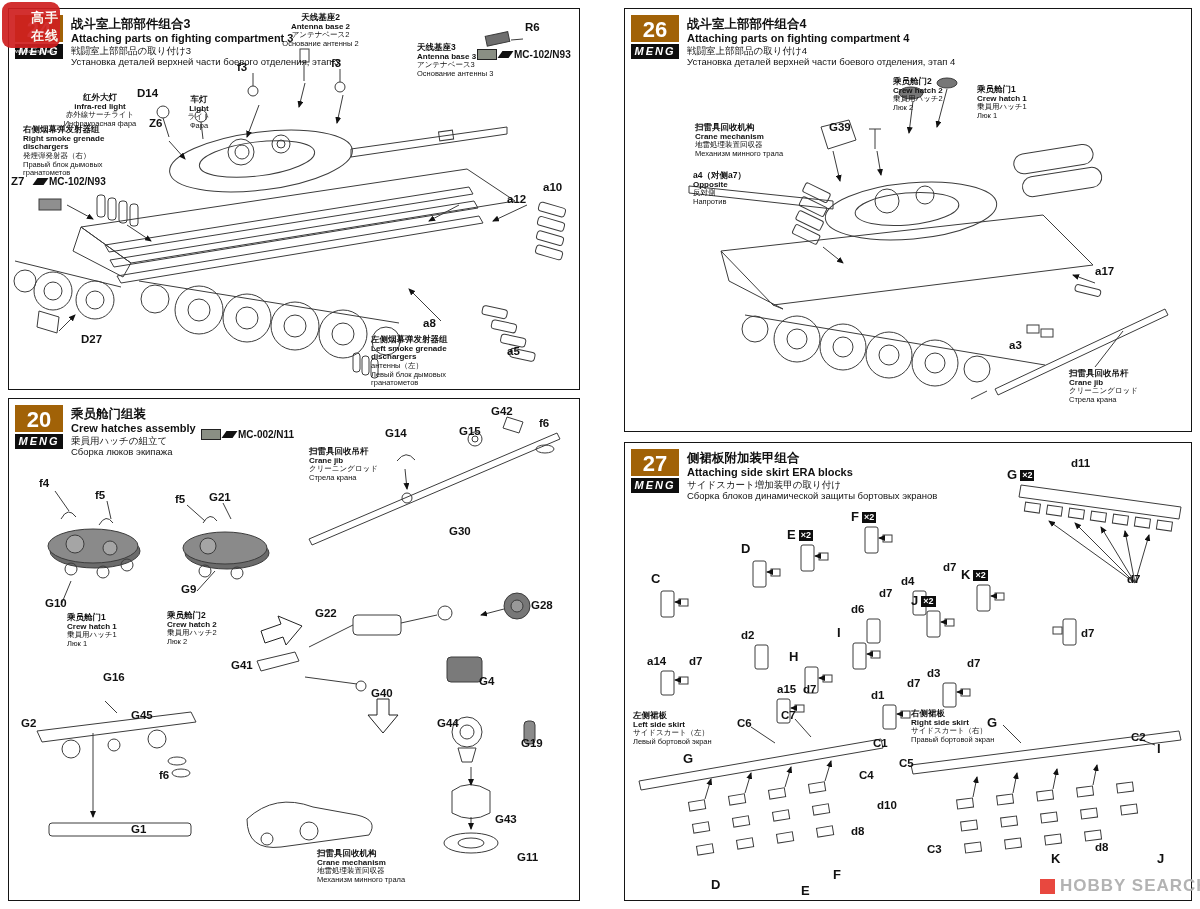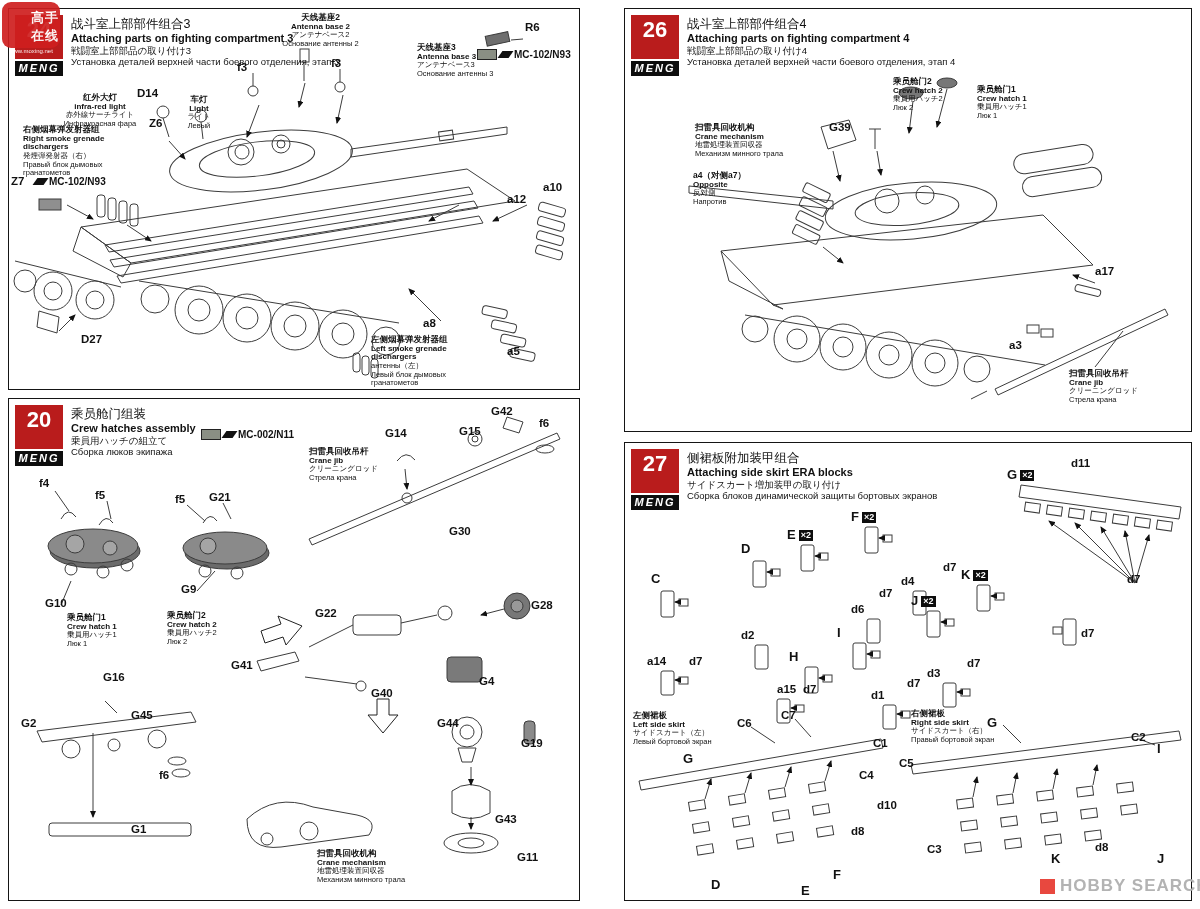--- a/index.html
+++ b/index.html
@@ -4,27 +4,27 @@
 <style>
   * { margin:0; padding:0; box-sizing:border-box; }
   html,body { width:1200px; height:909px; }
   body { font-family:"Liberation Sans", sans-serif; background:#fff; position:relative; color:#111; }
   #page { position:absolute; inset:0; background:#fff; overflow:hidden; }
 
   .panel { position:absolute; border:1.5px solid #151515; background:#fff; }
   .art { position:absolute; left:0; top:0; }
 
   .marker { position:absolute; width:48px; }
-  .num { width:48px; height:44px; background:#b91c1c; color:#fff; text-align:center;
+  .num { width:48px; height:27px; background:#a16207; color:#fff; text-align:center;
          font:700 22px/29px "Liberation Sans", sans-serif; }
   .brandbox { width:48px; height:15px; background:#0d0d0d; color:#fff; text-align:center;
               font:italic 700 11px/15px "Liberation Sans", sans-serif; letter-spacing:2px; margin-top:2px; }
 
   .titles { position:absolute; line-height:1.18; }
-  .t-zh { font-size:12.5px; font-weight:400; }
+  .t-zh { font-size:12.5px; font-weight:700; }
   .t-en { font-size:11px;  font-weight:700; }
   .t-ja { font-size:9.5px; }
   .t-ru { font-size:9.5px; }
 
   .lbl { position:absolute; font-size:11.5px; font-weight:700; white-space:nowrap; }
   .letter { font-size:13px; }
   .x2 { display:inline-block; background:#0d0d0d; color:#fff; font-size:9px; font-weight:700;
         line-height:11px; padding:0 2px; margin-left:3px; vertical-align:1px; }
 
   .callout { position:absolute; line-height:1.12; }
@@ -175,21 +175,21 @@
     <div class="callout center" style="left:52px;top:84px;width:78px;">
         <div class="zh">红外大灯</div>
         <div class="en">infra-red light</div>
         <div class="ja">赤外線サーチライト</div>
         <div class="ru">Инфракрасная фара</div>
       </div>
     <div class="callout center" style="left:168px;top:86px;width:44px;">
         <div class="zh">车灯</div>
         <div class="en">Light</div>
         <div class="ja">ライト</div>
-        <div class="ru">Левый</div>
+        <div class="ru">Фара</div>
       </div>
     <div class="lbl" style="left:140px;top:108px;">Z6</div>
     <div class="callout" style="left:14px;top:116px;width:112px;">
         <div class="zh">右侧烟幕弹发射器组</div>
         <div class="en">Right smoke grenade dischargers</div>
         <div class="ja">発煙弾発射器（右）</div>
         <div class="ru">Правый блок дымовых гранатометов</div>
       </div>
     <div class="lbl" style="left:2px;top:166px;">Z7</div>
     <div class="paint" style="left:26px;top:167px;">

